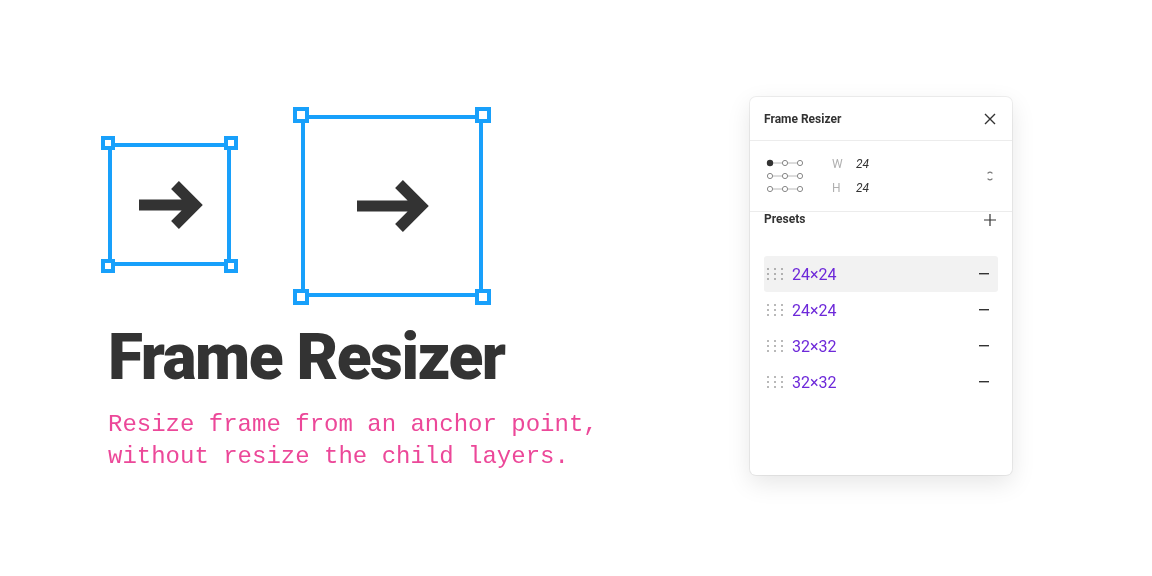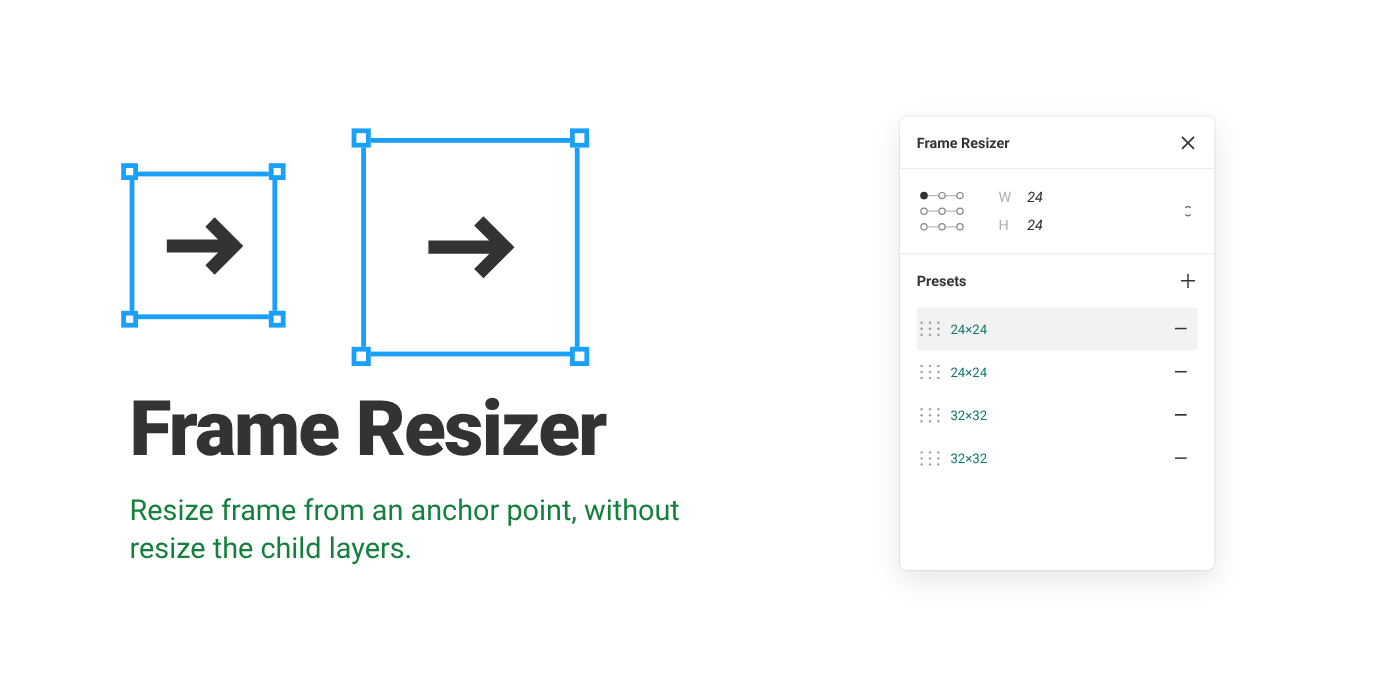--- a/index.html
+++ b/index.html
@@ -1,21 +1,21 @@
 <!DOCTYPE html>
 <html><head>
 <meta charset="utf-8">
 <style>
   * { box-sizing: border-box; margin: 0; padding: 0; }
   html, body { width: 1152px; height: 576px; background: #ffffff; font-family: -apple-system, BlinkMacSystemFont, "Segoe UI", Roboto, Helvetica, Arial, sans-serif; overflow: hidden; }
   .canvas { position: relative; width: 1152px; height: 576px; }
 
   
   .hero-title { position: absolute; left: 108px; top: 326px; font-size: 64px; font-weight: 900; letter-spacing: -1.5px; color: #333333; line-height: 1; }
-  .hero-sub { position: absolute; left: 108px; top: 409px; font-size: 24px; font-weight: 400; color: #15803d; line-height: 1.35; max-width: 520px; }
+  .hero-sub { position: absolute; left: 108px; top: 409px; font-size: 24px; font-weight: 400; color: #ec4899; line-height: 1.35; max-width: 520px; font-family: Liberation Mono, monospace; }
 
   .frame-illustration { position: absolute; }
   .frame-ill-1 { left: 108px; top: 143px; width: 123px; height: 123px; }
   .frame-ill-2 { left: 301px; top: 115px; width: 182px; height: 182px; }
 
   .frame-box { position: absolute; inset: 0; border: 4px solid #18A0FB; background: #fff; }
   .frame-handle { position: absolute; width: 14px; height: 14px; background: #fff; border: 4px solid #18A0FB; }
   .frame-ill-2 .frame-handle { width: 16px; height: 16px; }
   .h-tl { left: -7px; top: -7px; } .h-tr { right: -7px; top: -7px; }
   .h-bl { left: -7px; bottom: -7px; } .h-br { right: -7px; bottom: -7px; }
@@ -37,27 +37,27 @@
   .anchor-grid svg { width: 38px; height: 34px; display: block; }
 
   .wh-block { margin-left: 28px; display: flex; flex-direction: column; gap: 10px; }
   .wh-line { display: flex; align-items: center; gap: 10px; font-size: 12px; }
   .wh-label { color: #b0b0b0; width: 14px; }
   .wh-value { color: #333; font-style: italic; }
 
   .link-icon { margin-left: auto; color: #7a7a7a; width: 16px; height: 16px; display:flex; align-items:center; justify-content:center; }
   .link-icon svg { width: 12px; height: 14px; }
 
-  .presets-header { display: flex; align-items: center; justify-content: space-between; padding: 0 14px; height: 44px; }
+  .presets-header { display: flex; justify-content: space-between; padding: 0 14px; height: 44px; }
   .presets-title { font-size: 12px; font-weight: 700; color: #333; }
   .plus-btn { width: 16px; height: 16px; display:flex; align-items:center; justify-content:center; color:#333; cursor:pointer; }
   .plus-btn svg { width: 12px; height: 12px; }
 
   .presets-list { padding: 0 14px 8px; }
-  .preset-row { display: flex; align-items: center; height: 36px; font-size: 11px; color: #0f766e; border-radius: 3px; padding: 0 6px 0 2px; }
+  .preset-row { display: flex; align-items: center; height: 36px; font-size: 16px; color: #6d28d9; border-radius: 3px; padding: 0 6px 0 2px; }
   .preset-row.selected { background: #f2f2f2; }
   .preset-dots { width: 18px; height: 14px; margin-right: 8px; opacity: 0.55; }
   .preset-dots svg { width: 18px; height: 14px; display:block; }
   .preset-label { flex: 1; }
   .minus-btn { width: 16px; height: 16px; display:flex; align-items:center; justify-content:center; color:#333; cursor:pointer; }
   .minus-btn svg { width: 10px; height: 2px; }
 </style>
 </head>
 <body>
 

